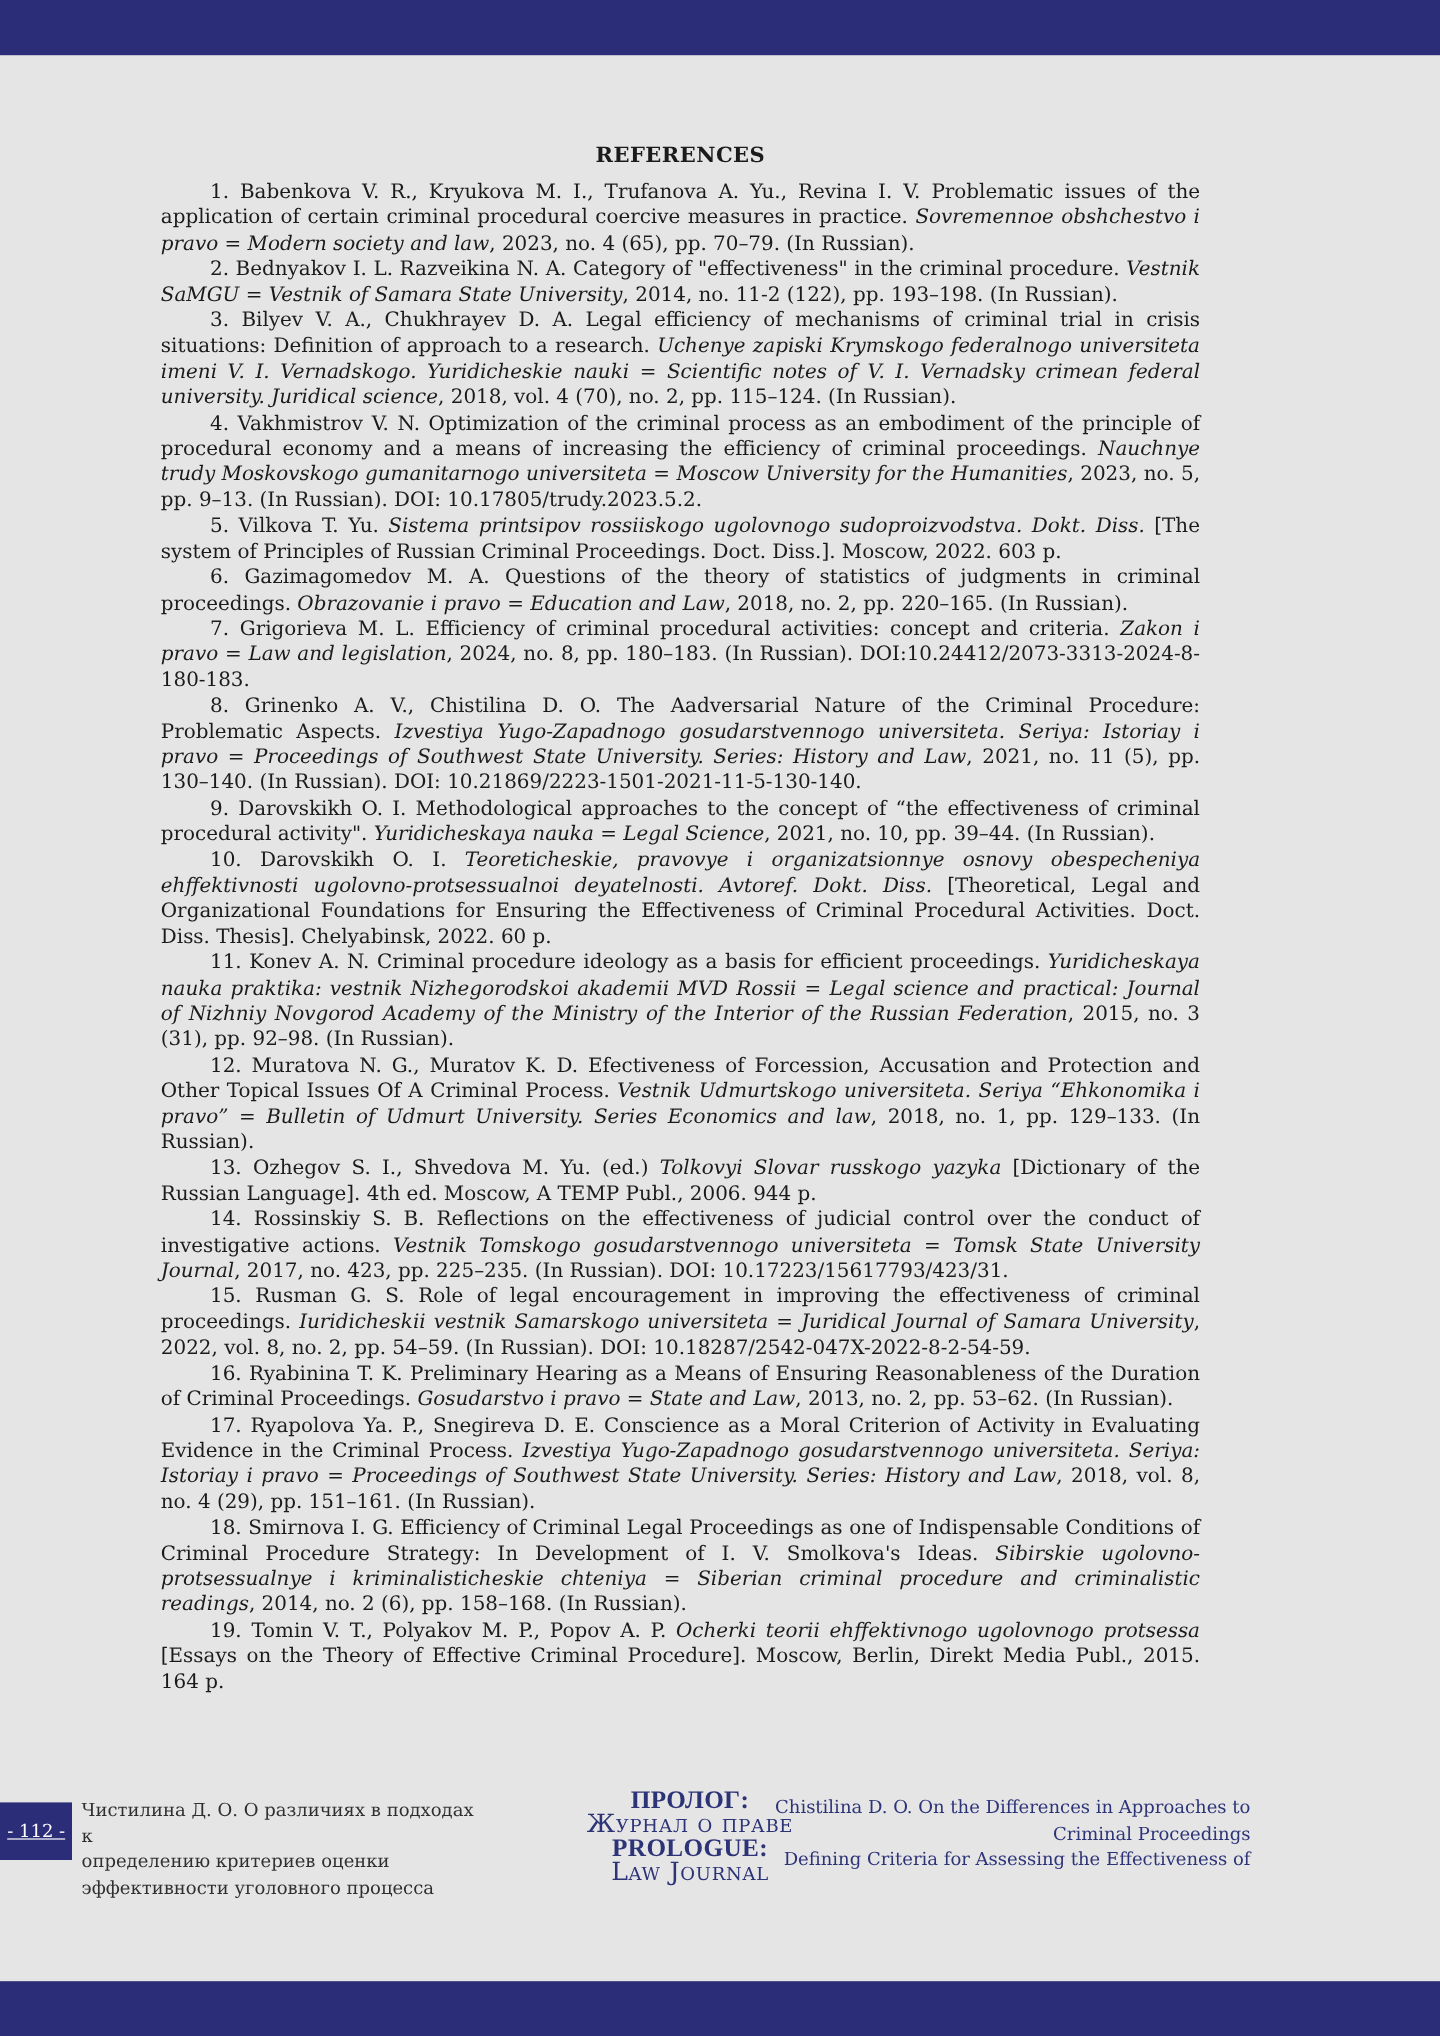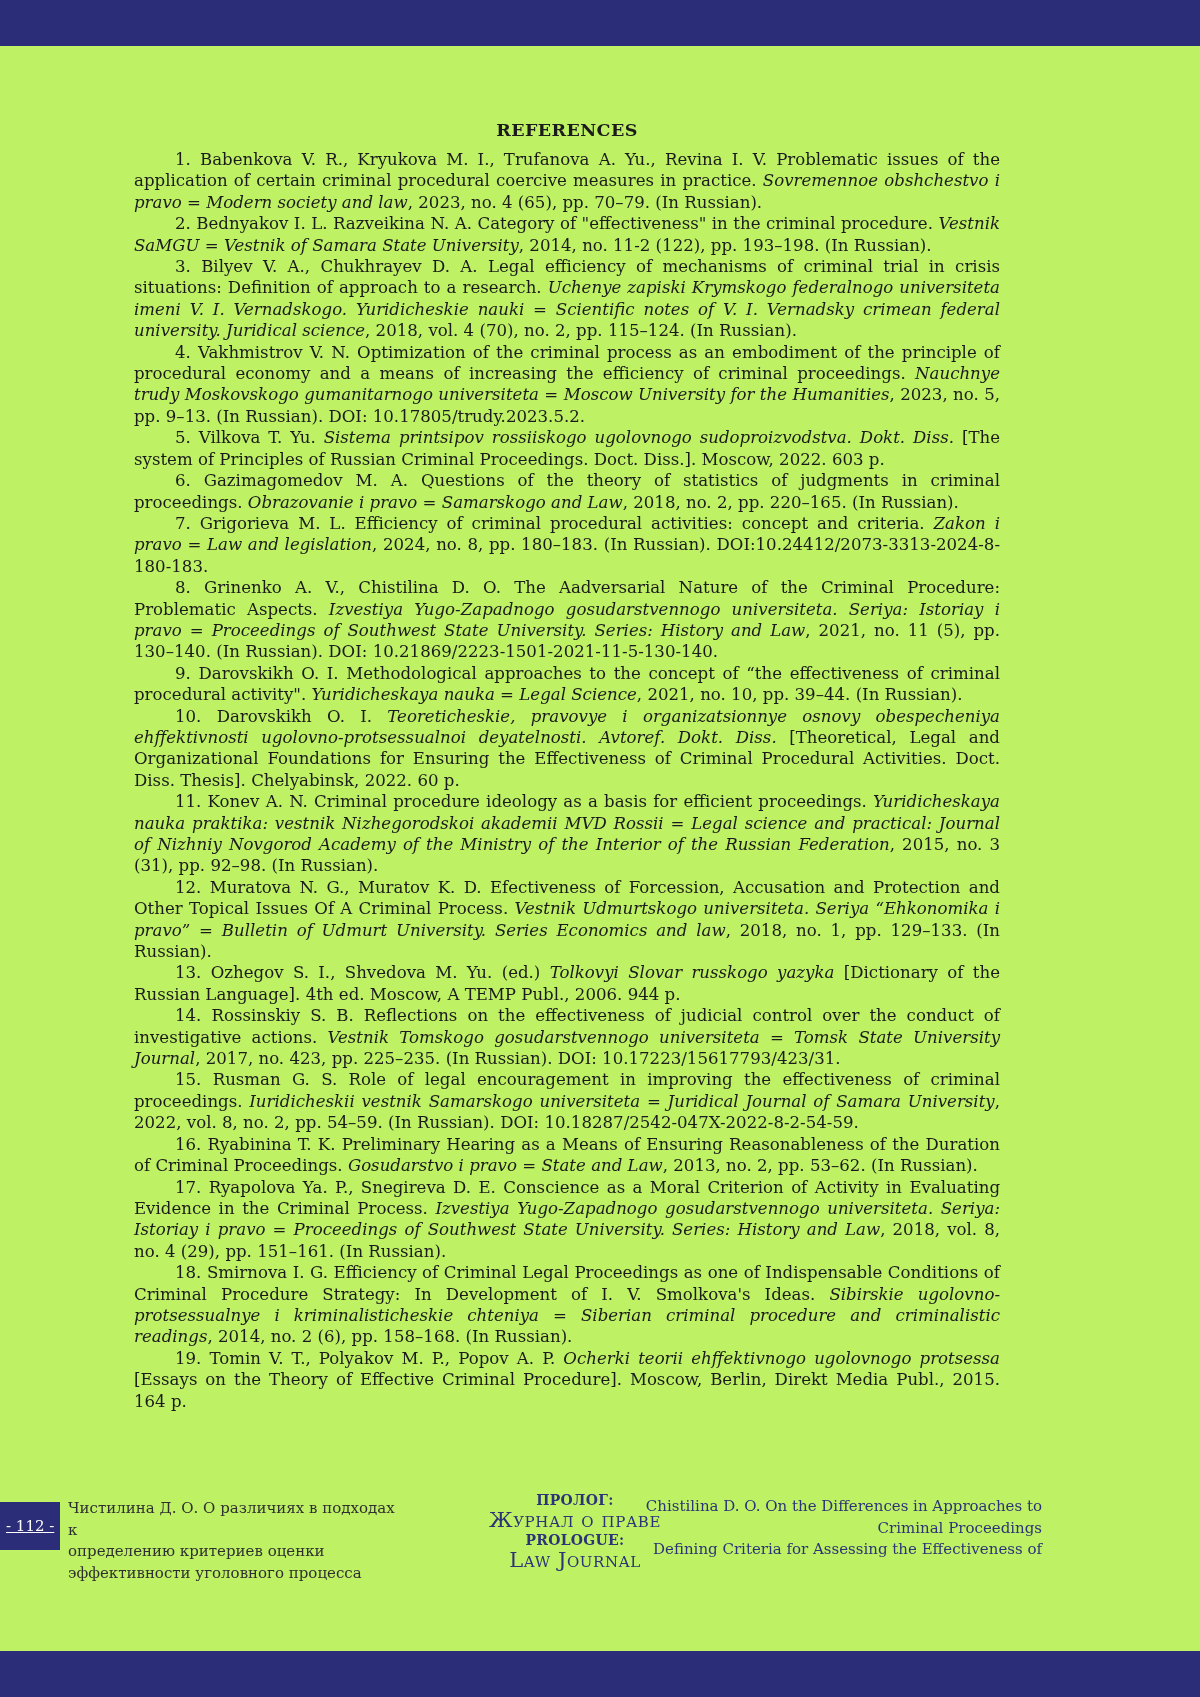--- a/index.html
+++ b/index.html
@@ -6,21 +6,21 @@
     --navy:#2b2d78;
     --accent:#2c3377;
   }
   *{margin:0;padding:0;box-sizing:border-box;}
   body{background:#888;}
   .page{
     position:relative;
     width:1200px;
     height:1697px;
     margin:0 auto;
-    background:#bef264;
+    background:#e5e5e5;
     font-family:"DejaVu Serif","Liberation Serif",serif;
     overflow:hidden;
   }
   .topbar{
     position:absolute;top:0;left:0;width:100%;height:46px;
     background:var(--navy);
   }
   .bottombar{
     position:absolute;bottom:0;left:0;width:100%;height:46px;
     background:var(--navy);
@@ -60,42 +60,42 @@
     text-decoration:underline;
   }
   .f-left{
     position:absolute;left:68px;top:10px;width:330px;
     font-size:15px;line-height:21.5px;color:#2f2f2f;
   }
   .f-center{
     position:absolute;left:470px;top:2px;width:210px;
     text-align:center;color:var(--accent);
   }
-  .f-center .bold{font-weight:bold;font-size:14px;line-height:20px;letter-spacing:0.3px;}
+  .f-center .bold{font-weight:bold;font-size:21px;line-height:20px;letter-spacing:0.3px;font-family:Liberation Serif, serif;}
   .f-center .caps{font-variant:small-caps;font-size:21px;line-height:20px;letter-spacing:0.6px;}
   .f-right{
     position:absolute;right:158px;top:8px;width:420px;
     text-align:right;font-size:15px;line-height:21.5px;color:var(--accent);
   }
 </style>
 </head>
 <body>
 
 <div class="page">
   <div class="topbar"></div>
 
   <main class="content">
     <h1 class="heading">REFERENCES</h1>
     <div class="refs">
         <p class="ref"><span>1. Babenkova V. R., Kryukova M. I., Trufanova A. Yu., Revina I. V. Problematic issues of the application of certain criminal procedural coercive measures in practice. </span><em>Sovremennoe obshchestvo i pravo = Modern society and law</em><span>, 2023, no. 4 (65), pp. 70–79. (In Russian).</span></p>
         <p class="ref"><span>2. Bednyakov I. L. Razveikina N. A. Category of "effectiveness" in the criminal procedure. </span><em>Vestnik SaMGU = Vestnik of Samara State University</em><span>, 2014, no. 11-2 (122), pp. 193–198. (In Russian).</span></p>
         <p class="ref"><span>3. Bilyev V. A., Chukhrayev D. A. Legal efficiency of mechanisms of criminal trial in crisis situations: Definition of approach to a research. </span><em>Uchenye zapiski Krymskogo federalnogo universiteta imeni V. I. Vernadskogo. Yuridicheskie nauki = Scientific notes of V. I. Vernadsky crimean federal university. Juridical science</em><span>, 2018, vol. 4 (70), no. 2, pp. 115–124. (In Russian).</span></p>
         <p class="ref"><span>4. Vakhmistrov V. N. Optimization of the criminal process as an embodiment of the principle of procedural economy and a means of increasing the efficiency of criminal proceedings. </span><em>Nauchnye trudy Moskovskogo gumanitarnogo universiteta = Moscow University for the Humanities</em><span>, 2023, no. 5, pp. 9–13. (In Russian). DOI: 10.17805/trudy.2023.5.2.</span></p>
         <p class="ref"><span>5. Vilkova T. Yu. </span><em>Sistema printsipov rossiiskogo ugolovnogo sudoproizvodstva. Dokt. Diss.</em><span> [The system of Principles of Russian Criminal Proceedings. Doct. Diss.]. Moscow, 2022. 603 p.</span></p>
-        <p class="ref"><span>6. Gazimagomedov M. A. Questions of the theory of statistics of judgments in criminal proceedings. </span><em>Obrazovanie i pravo = Samarskogo and Law</em><span>, 2018, no. 2, pp. 220–165. (In Russian).</span></p>
+        <p class="ref"><span>6. Gazimagomedov M. A. Questions of the theory of statistics of judgments in criminal proceedings. </span><em>Obrazovanie i pravo = Education and Law</em><span>, 2018, no. 2, pp. 220–165. (In Russian).</span></p>
         <p class="ref"><span>7. Grigorieva M. L. Efficiency of criminal procedural activities: concept and criteria. </span><em>Zakon i pravo = Law and legislation</em><span>, 2024, no. 8, pp. 180–183. (In Russian). DOI:10.24412/2073-3313-2024-8-180-183.</span></p>
         <p class="ref"><span>8. Grinenko A. V., Chistilina D. O. The Aadversarial Nature of the Criminal Procedure: Problematic Aspects. </span><em>Izvestiya Yugo-Zapadnogo gosudarstvennogo universiteta. Seriya: Istoriay i pravo = Proceedings of Southwest State University. Series: History and Law</em><span>, 2021, no. 11 (5), pp. 130–140. (In Russian). DOI: 10.21869/2223-1501-2021-11-5-130-140.</span></p>
         <p class="ref"><span>9. Darovskikh O. I. Methodological approaches to the concept of “the effectiveness of criminal procedural activity". </span><em>Yuridicheskaya nauka = Legal Science</em><span>, 2021, no. 10, pp. 39–44. (In Russian).</span></p>
         <p class="ref"><span>10. Darovskikh O. I. </span><em>Teoreticheskie, pravovye i organizatsionnye osnovy obespecheniya ehffektivnosti ugolovno-protsessualnoi deyatelnosti. Avtoref. Dokt. Diss.</em><span> [Theoretical, Legal and Organizational Foundations for Ensuring the Effectiveness of Criminal Procedural Activities. Doct. Diss. Thesis]. Chelyabinsk, 2022. 60 p.</span></p>
         <p class="ref"><span>11. Konev A. N. Criminal procedure ideology as a basis for efficient proceedings. </span><em>Yuridicheskaya nauka praktika: vestnik Nizhegorodskoi akademii MVD Rossii = Legal science and practical: Journal of Nizhniy Novgorod Academy of the Ministry of the Interior of the Russian Federation</em><span>, 2015, no. 3 (31), pp. 92–98. (In Russian).</span></p>
         <p class="ref"><span>12. Muratova N. G., Muratov K. D. Efectiveness of Forcession, Accusation and Protection and Other Topical Issues Of A Criminal Process. </span><em>Vestnik Udmurtskogo universiteta. Seriya “Ehkonomika i pravo” = Bulletin of Udmurt University. Series Economics and law</em><span>, 2018, no. 1, pp. 129–133. (In Russian).</span></p>
         <p class="ref"><span>13. Ozhegov S. I., Shvedova M. Yu. (ed.) </span><em>Tolkovyi Slovar russkogo yazyka</em><span> [Dictionary of the Russian Language]. 4th ed. Moscow, A TEMP Publ., 2006. 944 p.</span></p>
         <p class="ref"><span>14. Rossinskiy S. B. Reflections on the effectiveness of judicial control over the conduct of investigative actions. </span><em>Vestnik Tomskogo gosudarstvennogo universiteta = Tomsk State University Journal</em><span>, 2017, no. 423, pp. 225–235. (In Russian). DOI: 10.17223/15617793/423/31.</span></p>
         <p class="ref"><span>15. Rusman G. S. Role of legal encouragement in improving the effectiveness of criminal proceedings. </span><em>Iuridicheskii vestnik Samarskogo universiteta = Juridical Journal of Samara University</em><span>, 2022, vol. 8, no. 2, pp. 54–59. (In Russian). DOI: 10.18287/2542-047X-2022-8-2-54-59.</span></p>
         <p class="ref"><span>16. Ryabinina T. K. Preliminary Hearing as a Means of Ensuring Reasonableness of the Duration of Criminal Proceedings. </span><em>Gosudarstvo i pravo = State and Law</em><span>, 2013, no. 2, pp. 53–62. (In Russian).</span></p>

